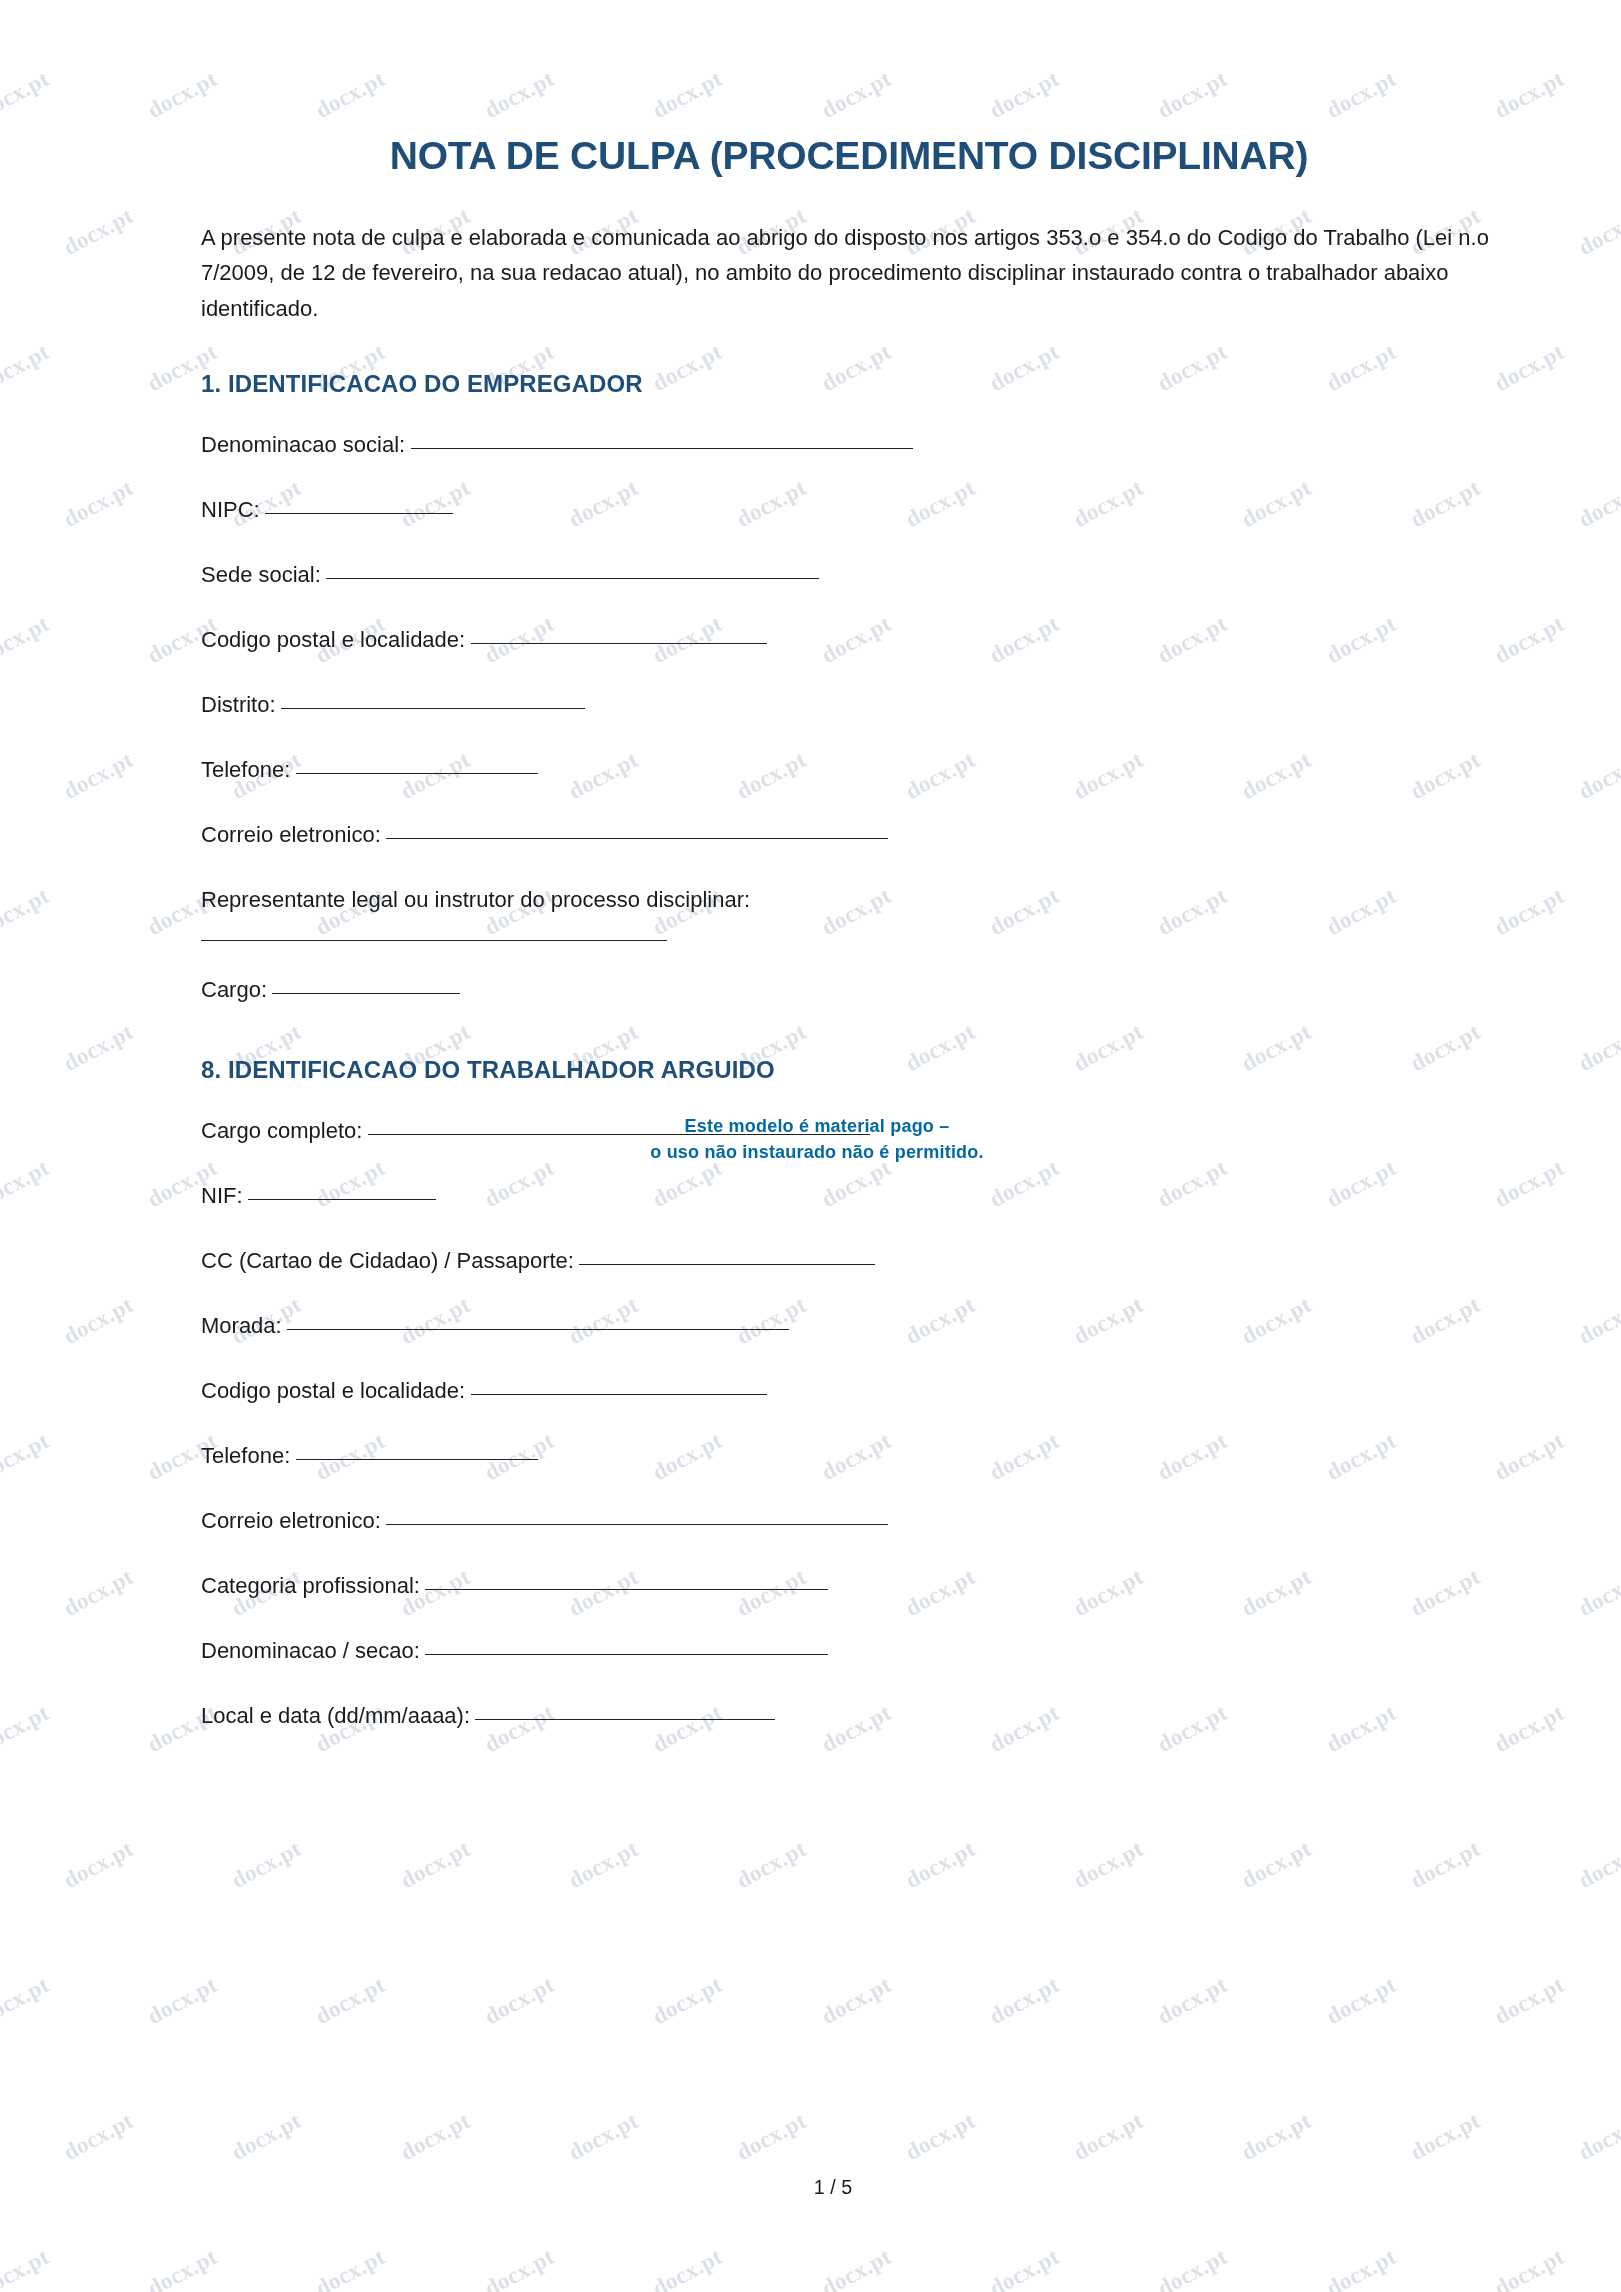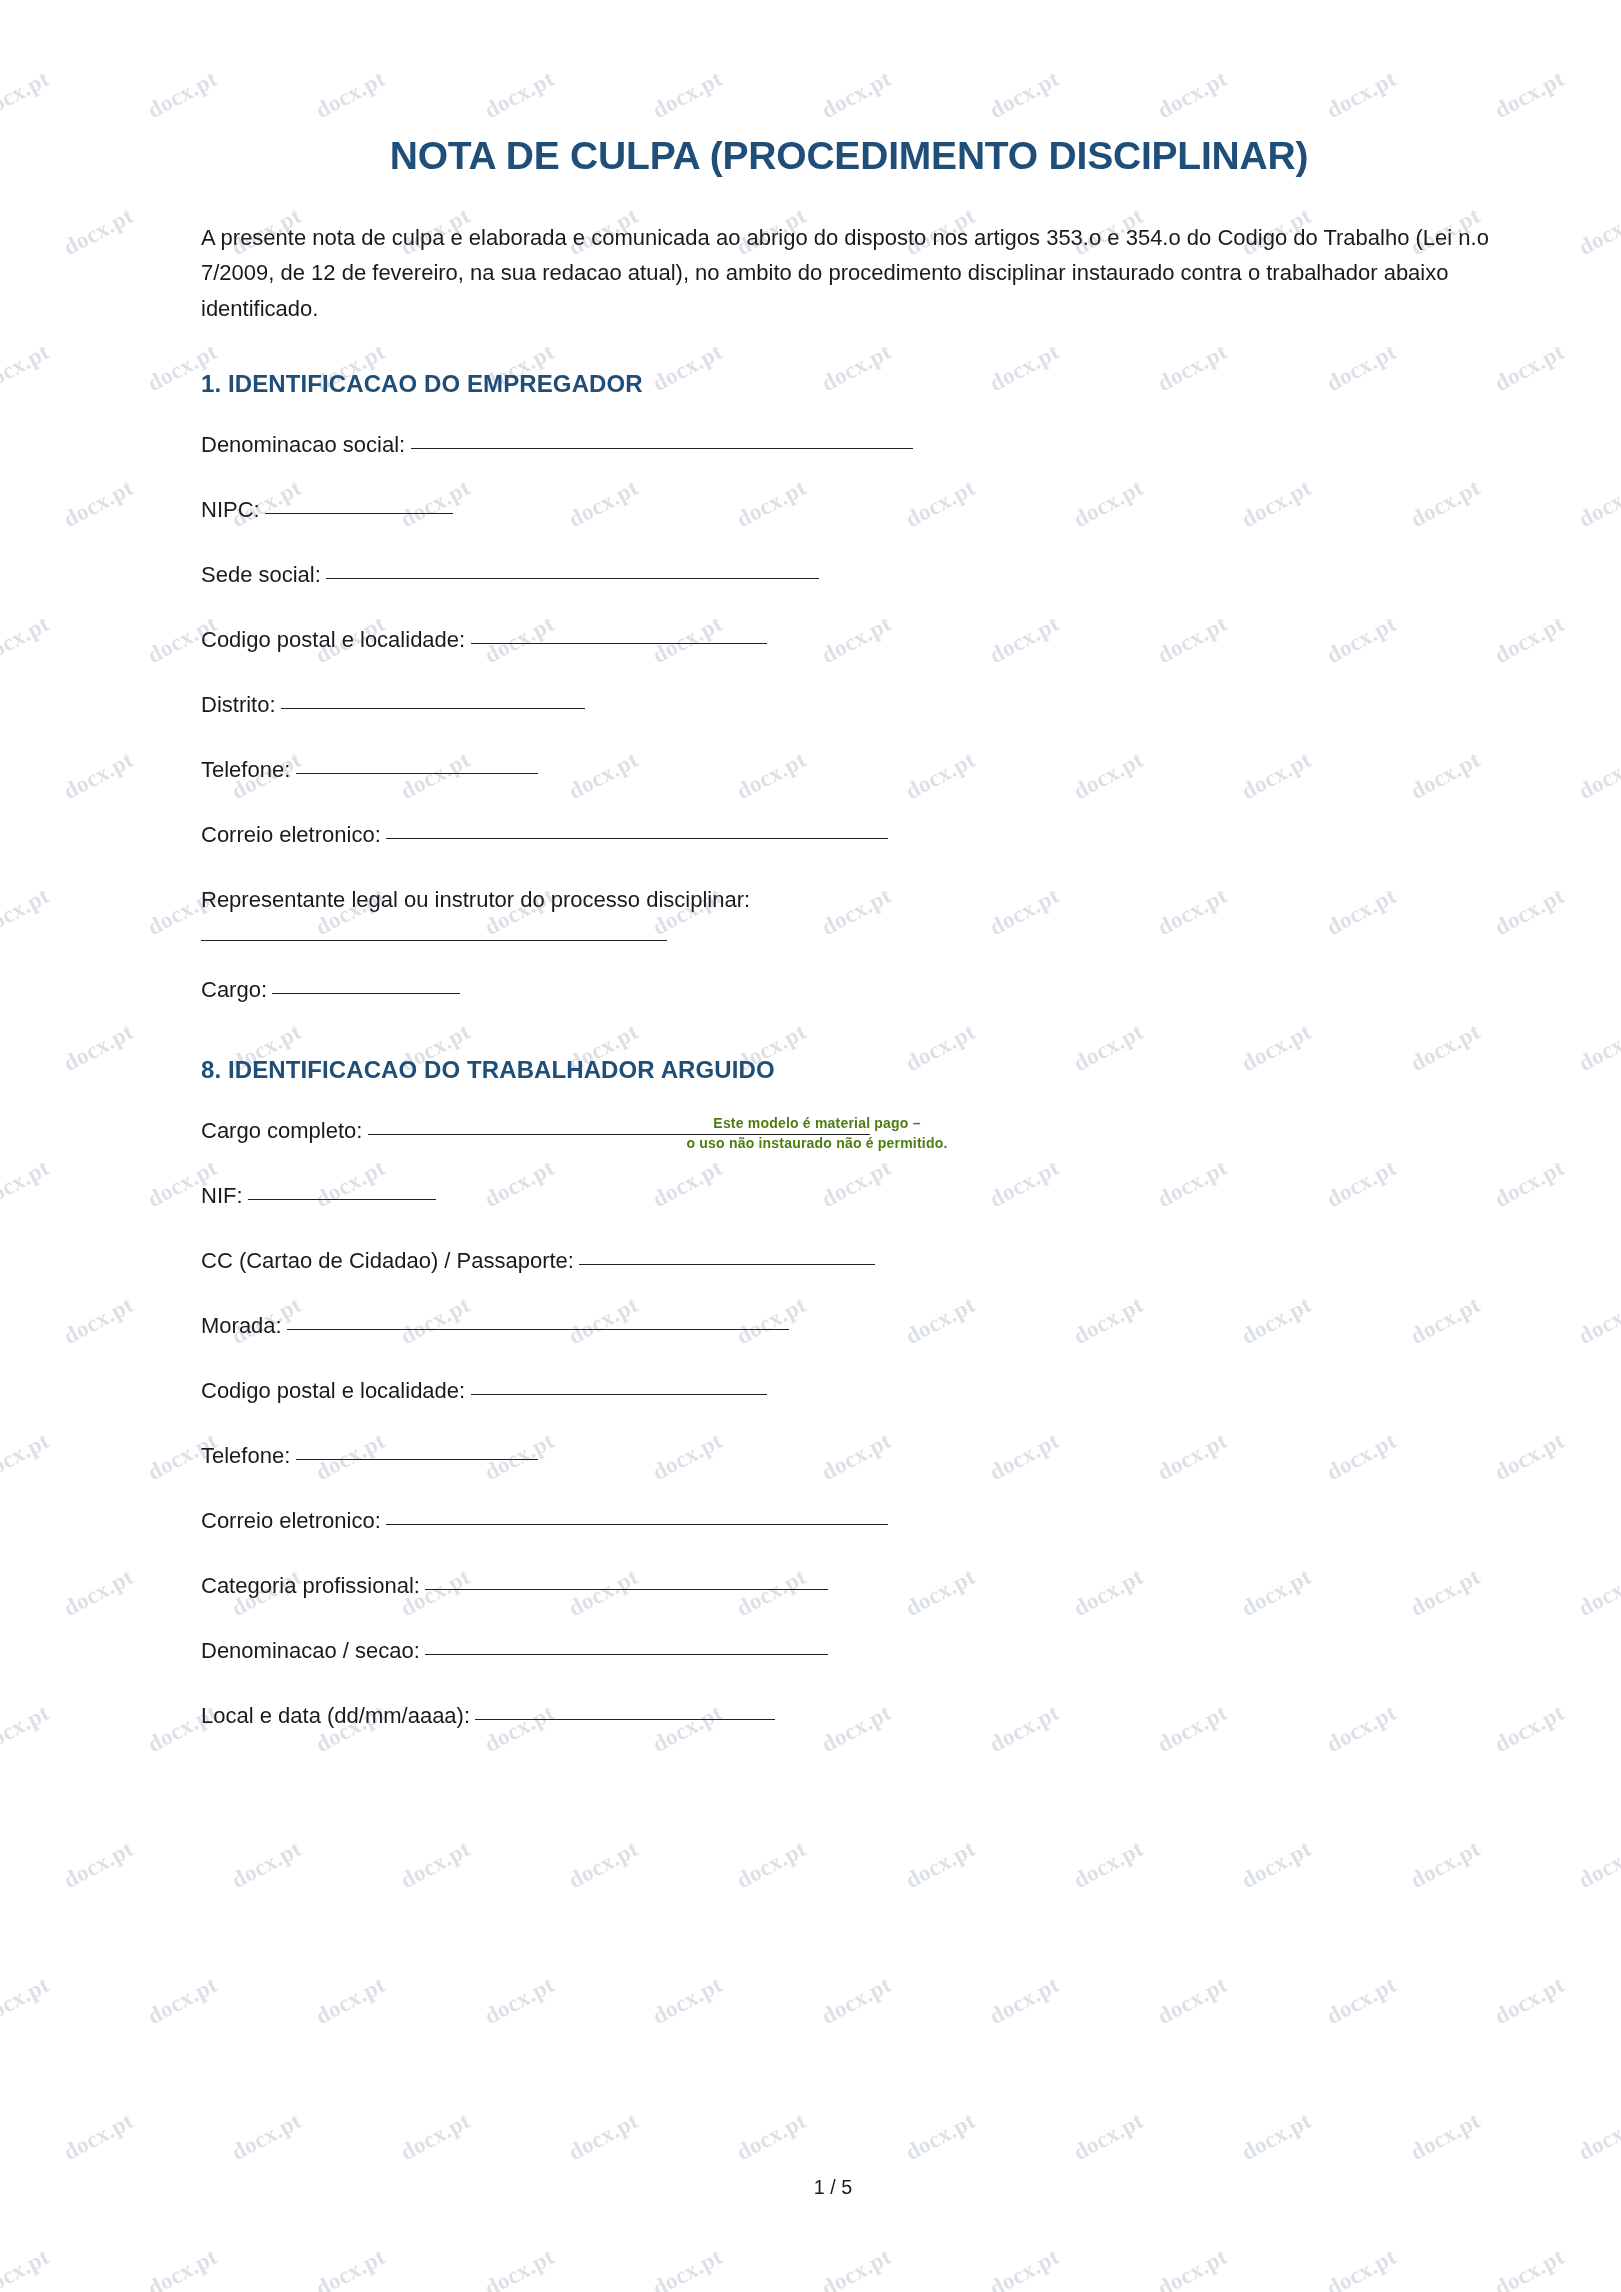--- a/index.html
+++ b/index.html
@@ -104,23 +104,23 @@
   
   #paid-notice {
     position: absolute;
     left: 566px;
     top: 1113px;
     width: 502px;
     text-align: center;
     z-index: 6;
     font-family: "Liberation Sans", sans-serif;
     font-weight: bold;
-    font-size: 14px;
+    font-size: 18px;
     line-height: 1.45;
-    color: #4d7c0f;
+    color: #0369a1;
     letter-spacing: 0.2px;
   }
 
   #footer {
     position: absolute;
     left: 0;
     right: 0;
     top: 2176px;
     text-align: center;
     font-size: 19.7px;

